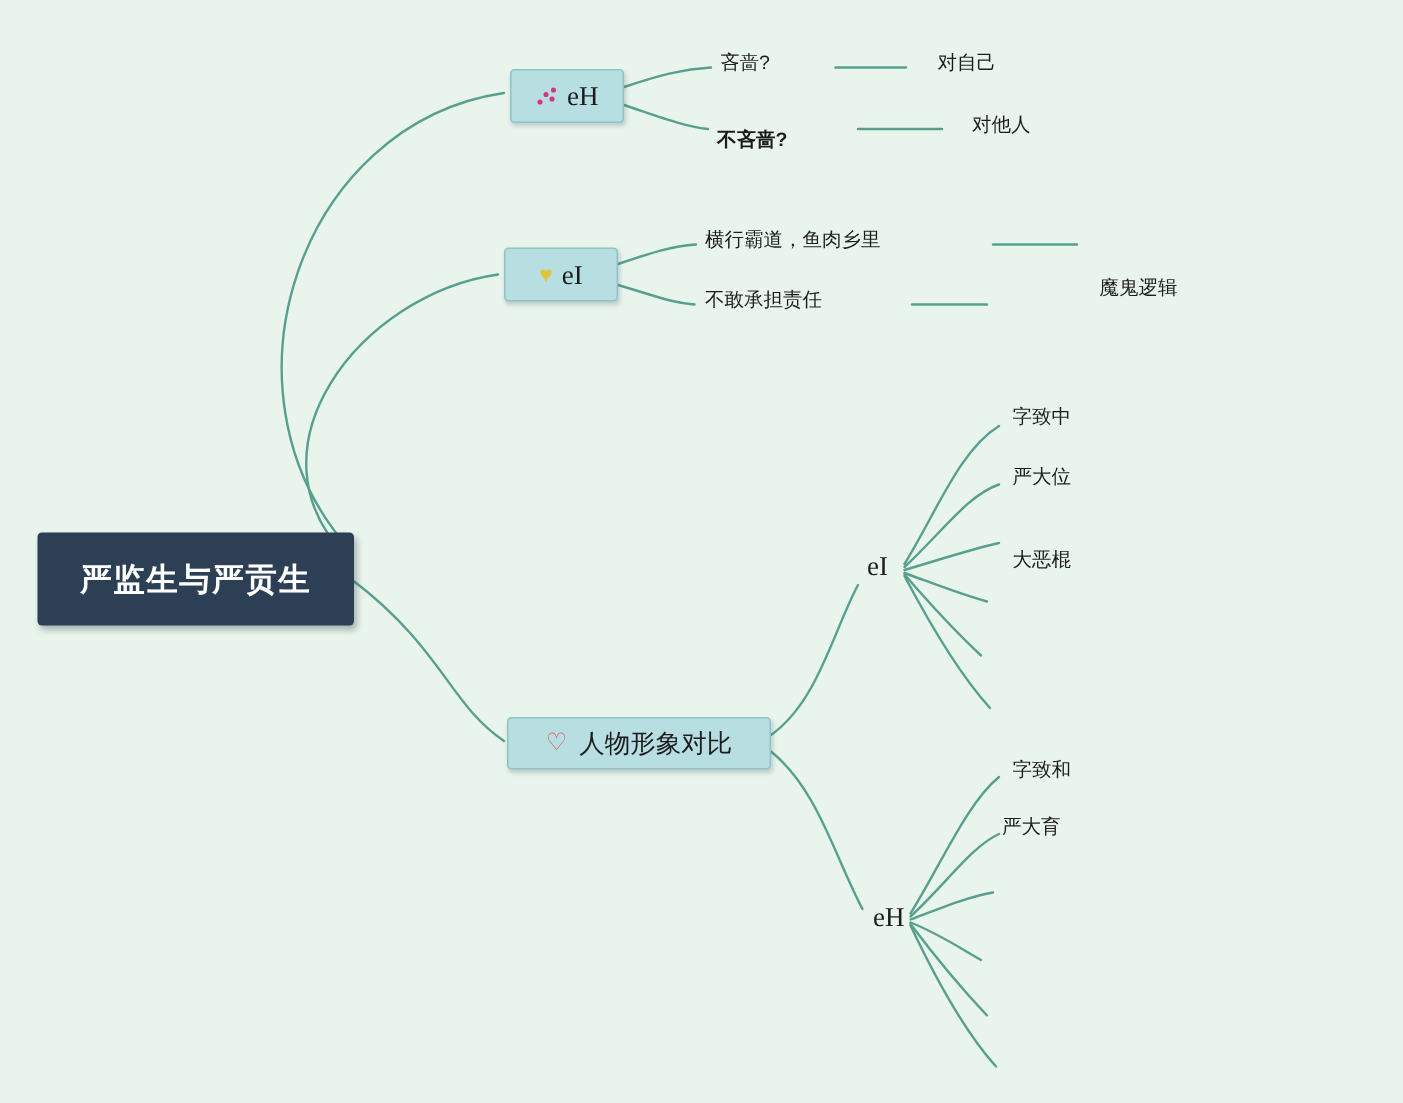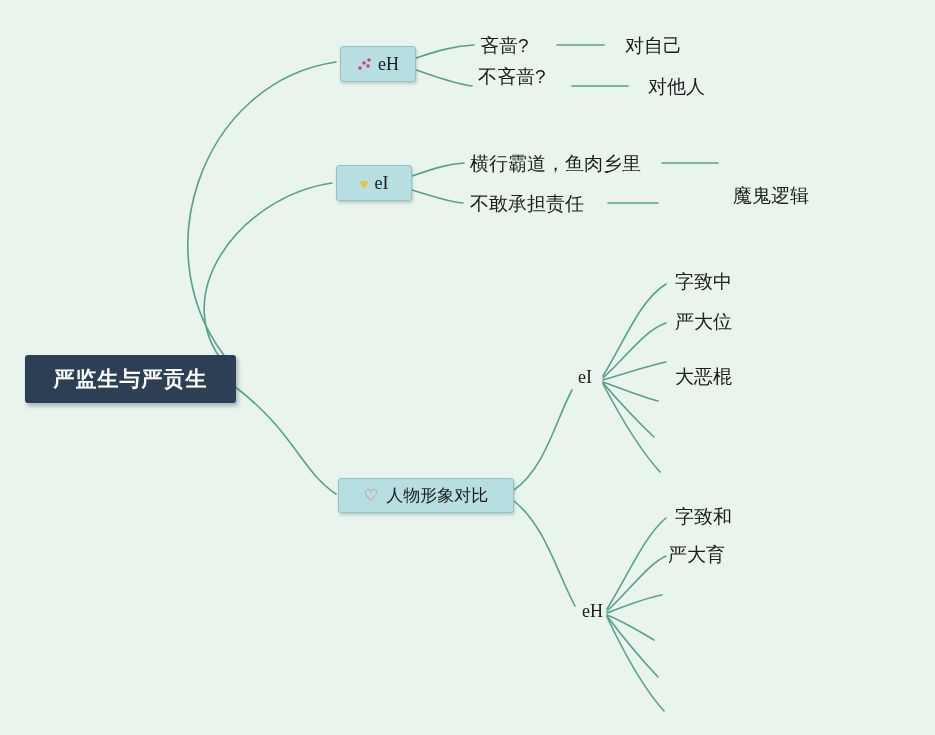--- a/index.html
+++ b/index.html
@@ -39,21 +39,21 @@
     display: flex;
     align-items: center;
     justify-content: center;
     gap: 6px;
     cursor: default;
   }
   .root-node {
     left: 25px;
     top: 355px;
     width: 211px;
-    height: 48px;
+    height: 62px;
     background: #2d3f55;
     color: #ffffff;
     font-weight: bold;
     font-size: 21px;
     border-radius: 3px;
     box-shadow: 2px 3px 4px rgba(40,60,70,0.35);
     letter-spacing: 1px;
   }
   .branch-box {
     background: #b7dee1;
@@ -64,21 +64,21 @@
   }
   .box-eh  { left: 340px; top: 46px;  width: 76px;  height: 36px; }
   .box-ei  { left: 336px; top: 165px; width: 76px;  height: 36px; }
   .box-cmp { left: 338px; top: 478px; width: 176px; height: 35px; font-size: 17px; }
   .serif-label {
     font-family: "Liberation Serif", "DejaVu Serif", serif;
     font-size: 18px;
   }
   .leaf {
     position: absolute;
-    font-size: 19px;
+    font-size: 13px;
     white-space: nowrap;
   }
   .group-label {
     position: absolute;
     font-family: "Liberation Serif", "DejaVu Serif", serif;
     font-size: 18px;
     white-space: nowrap;
   }
   .icon {
     display: inline-flex;
@@ -145,21 +145,21 @@
     </span>
     <span class="serif-label">eH</span>
   </div>
 
   <div class="leaf" style="left:480px; top:33px;">
     <span>吝啬?</span>
   </div>
   <div class="leaf" style="left:625px; top:33px;">
     <span>对自己</span>
   </div>
-  <div class="leaf" style="left:478px; top:64px;">
+  <div class="leaf" style="left:478px; top:84px;font-weight:bold;">
     <span>不吝啬?</span>
   </div>
   <div class="leaf" style="left:648px; top:74px;font-family:Liberation Serif, serif;">
     <span>对他人</span>
   </div>
 
   <div class="node branch-box box-ei">
     <span class="icon heart-yellow">♥</span>
     <span class="serif-label">eI</span>
   </div>

